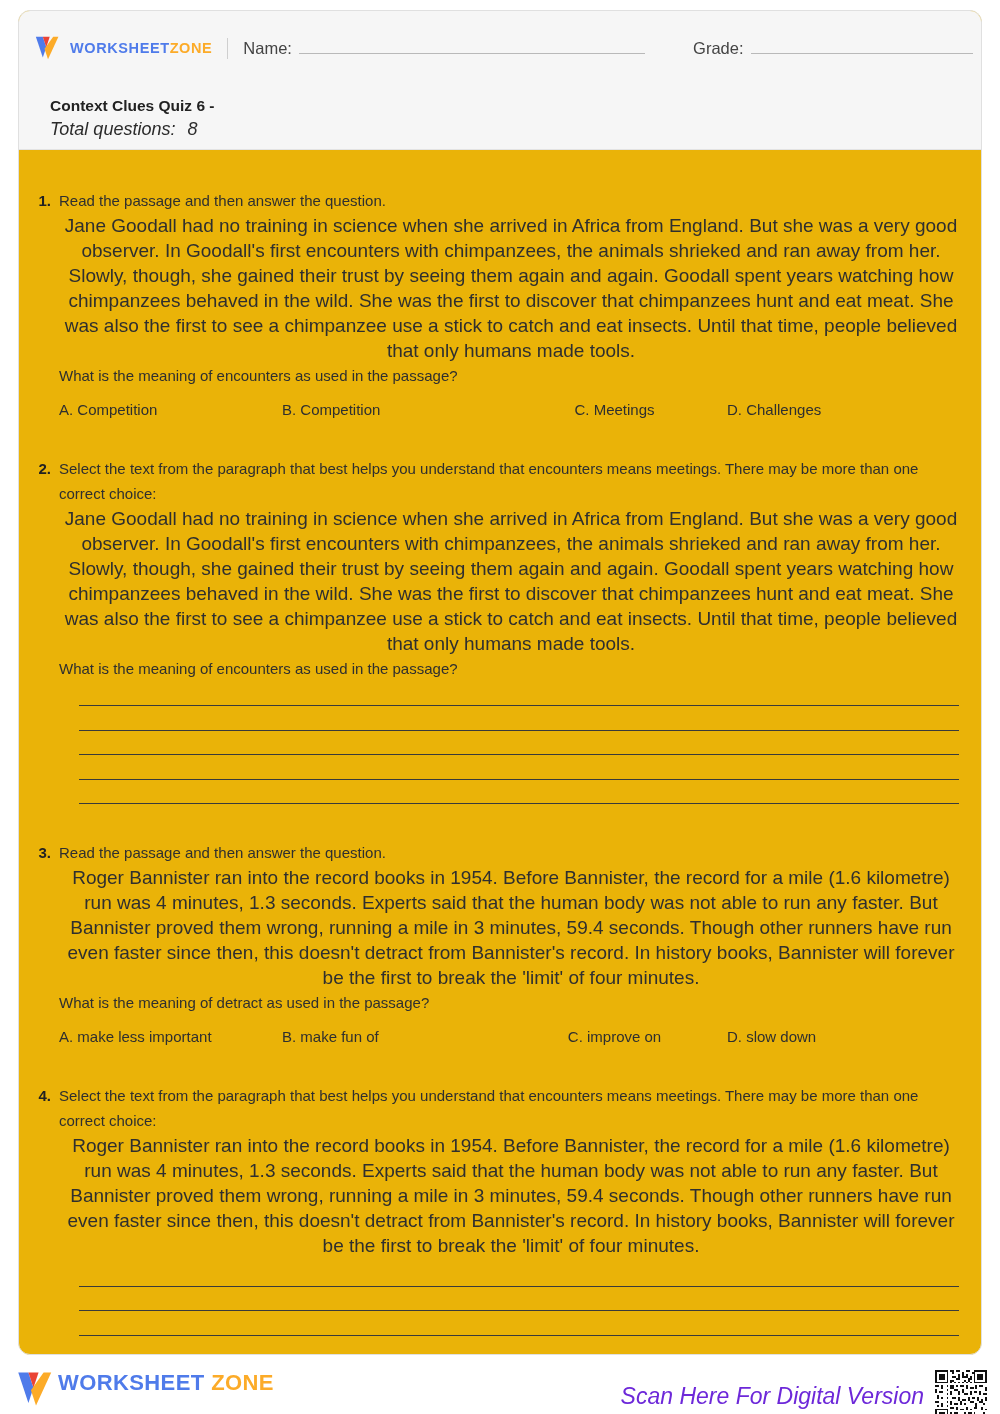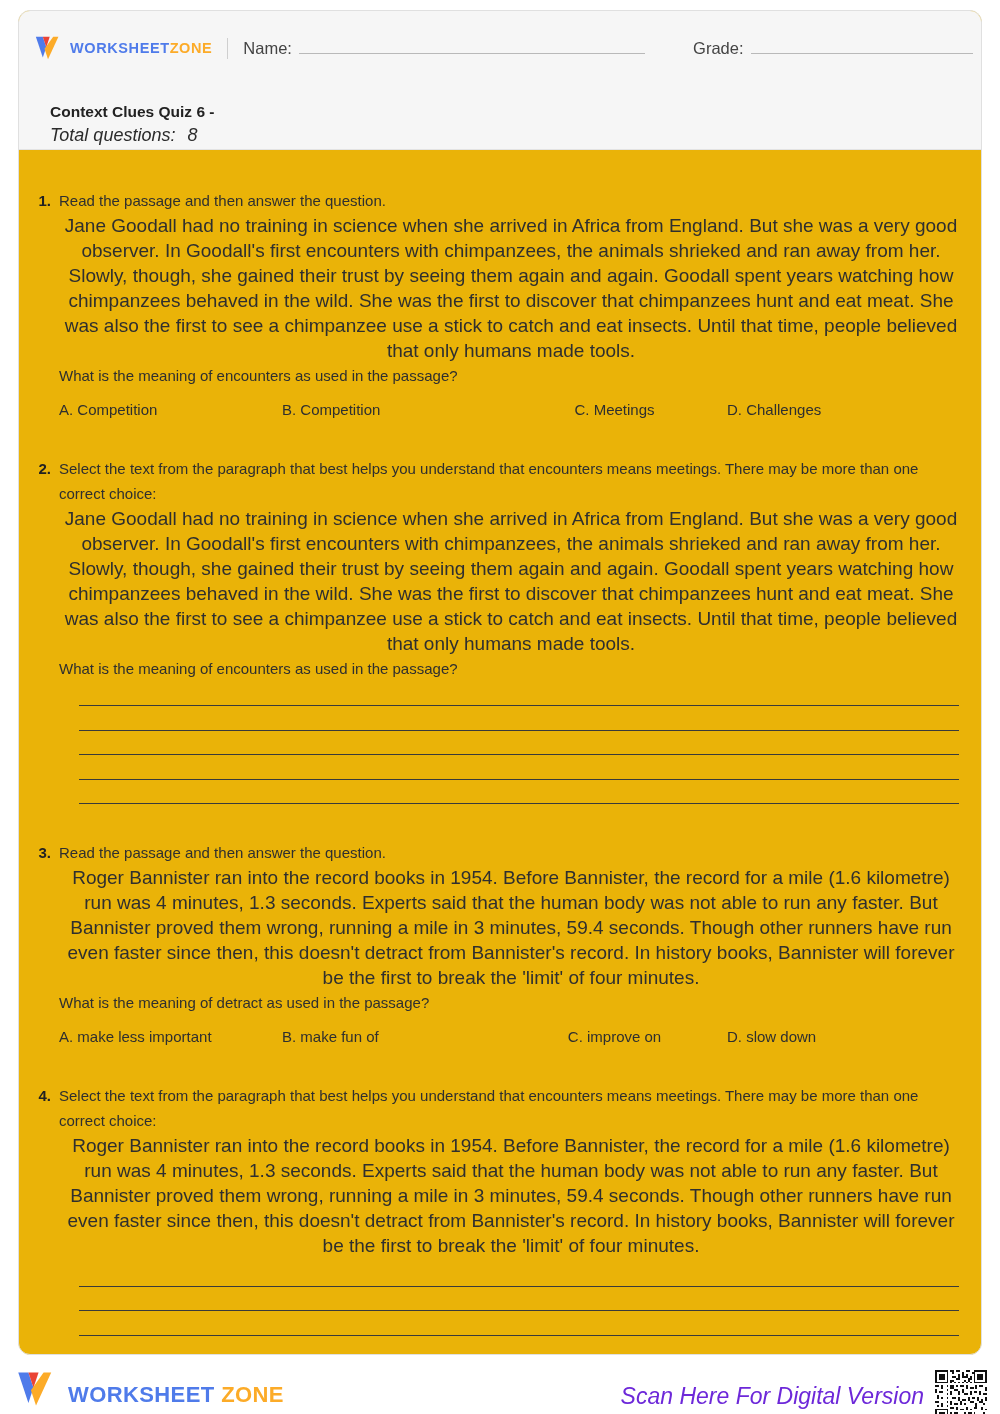--- a/index.html
+++ b/index.html
@@ -58,21 +58,21 @@
   }
   .field-line {
     height: 1px; background: #b9b9b9; margin-left: 7px;
   }
   .name-line { width: 347px; margin-top: 11px; }
   .grade-line { width: 223px; margin-top: 11px; }
   .spacer-gap { width: 48px; }
 
   .title-block {
     position: absolute;
-    left: 31px; top: 90px;
+    left: 31px; top: 84px;
   }
   .quiz-title {
     font-size: 15.5px; font-weight: 700; color: #222;
     line-height: 22px;
   }
   .total-q {
     font-size: 18px; color: #2b2b2b; line-height: 24px; font-style: italic;
   }
   .total-q .num { padding-left: 12px; }
 
@@ -133,21 +133,21 @@
   }
 
   
   .footer {
     position: absolute;
     left: 0; top: 1363px;
     width: 1000px; height: 51px;
     display: flex;
     align-items: center;
   }
-  .logo-lg { display: flex; align-items: flex-end; gap: 10px; margin-left: 14px; }
+  .logo-lg { display: flex; align-items: flex-start; margin-left: 14px; }
   .logo-mark-lg { width: 44px; height: 38px; display: block; }
   .logo-word-lg {
     font-size: 22px; font-weight: 700; letter-spacing: .4px;
     white-space: nowrap;
   }
   .scan-wrap {
     position: absolute;
     right: 8px; top: 2px;
     display: flex;
     align-items: center;

